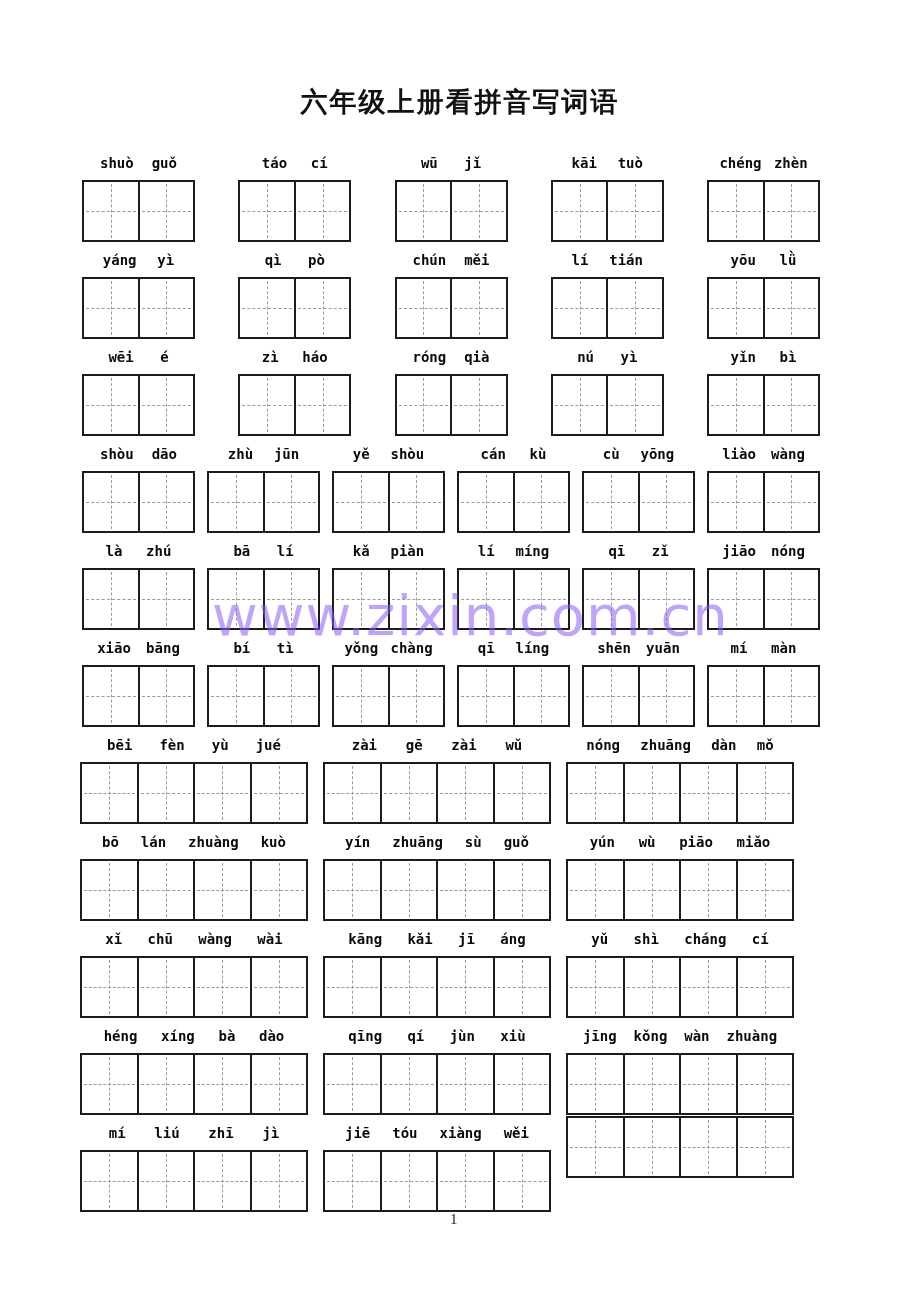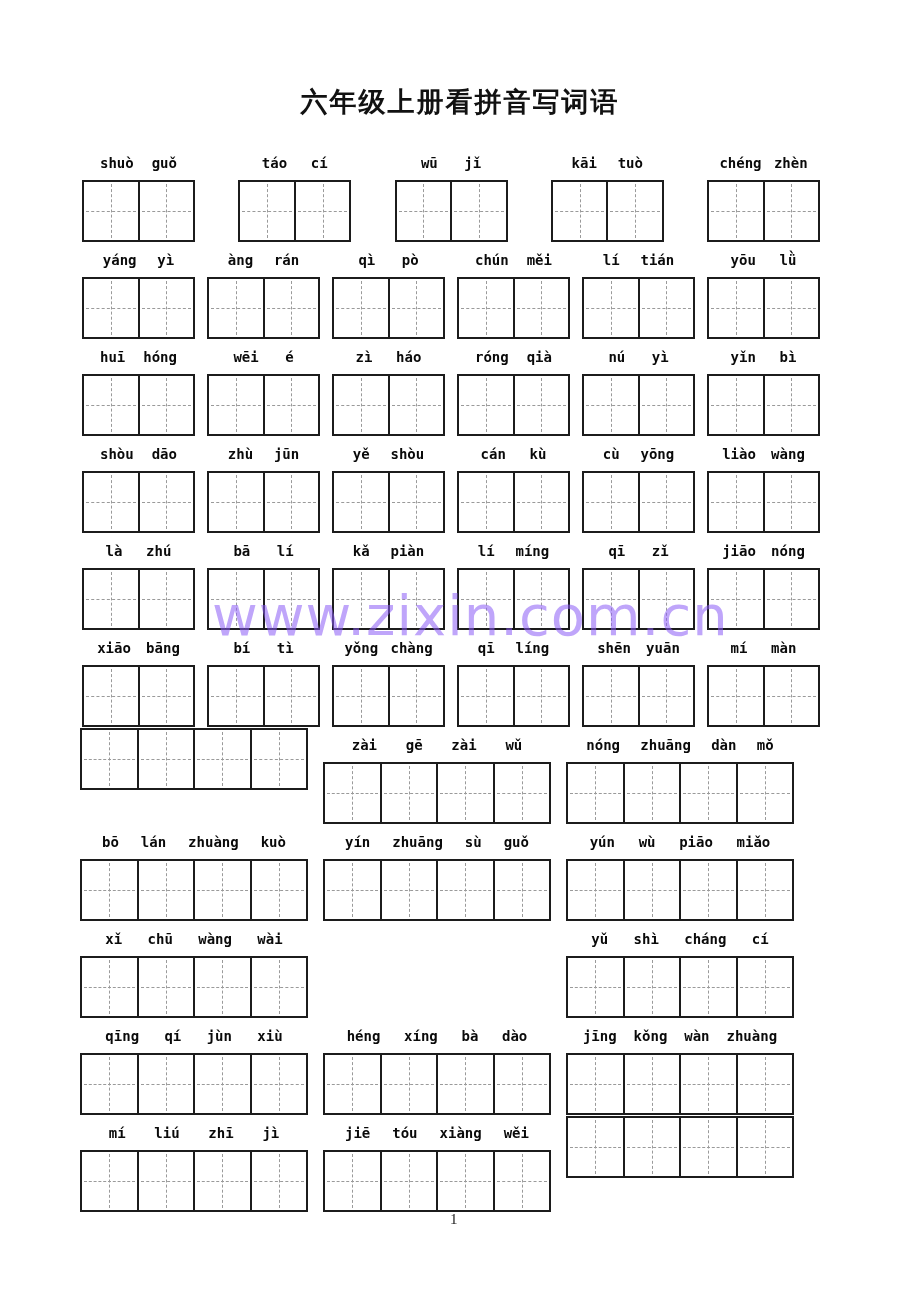--- a/index.html
+++ b/index.html
@@ -160,30 +160,20 @@
             <span class="syl">yáng</span>
             <span class="syl">yì</span>
           </div>
           <div class="grid">
             <div class="cell"></div>
             <div class="cell"></div>
           </div>
         </div>
         <div class="group">
           <div class="pinyin">
-            <span class="syl">àng</span>
-            <span class="syl">rán</span>
-          </div>
-          <div class="grid">
-            <div class="cell"></div>
-            <div class="cell"></div>
-          </div>
-        </div>
-        <div class="group">
-          <div class="pinyin">
             <span class="syl">qì</span>
             <span class="syl">pò</span>
           </div>
           <div class="grid">
             <div class="cell"></div>
             <div class="cell"></div>
           </div>
         </div>
         <div class="group">
           <div class="pinyin">
@@ -212,30 +202,20 @@
           </div>
           <div class="grid">
             <div class="cell"></div>
             <div class="cell"></div>
           </div>
         </div>
       </div>
       <div class="wrow cols-6">
         <div class="group">
           <div class="pinyin">
-            <span class="syl">huī</span>
-            <span class="syl">hóng</span>
-          </div>
-          <div class="grid">
-            <div class="cell"></div>
-            <div class="cell"></div>
-          </div>
-        </div>
-        <div class="group">
-          <div class="pinyin">
             <span class="syl">wēi</span>
             <span class="syl">é</span>
           </div>
           <div class="grid">
             <div class="cell"></div>
             <div class="cell"></div>
           </div>
         </div>
         <div class="group">
           <div class="pinyin">
@@ -459,20 +439,26 @@
             <span class="syl">màn</span>
           </div>
           <div class="grid">
             <div class="cell"></div>
             <div class="cell"></div>
           </div>
         </div>
       </div>
       <div class="wrow cols-3">
         <div class="group">
+          <div class="pinyin">
+            <span class="syl">bēi</span>
+            <span class="syl">fèn</span>
+            <span class="syl">yù</span>
+            <span class="syl">jué</span>
+          </div>
           <div class="grid">
             <div class="cell"></div>
             <div class="cell"></div>
             <div class="cell"></div>
             <div class="cell"></div>
           </div>
         </div>
         <div class="group">
           <div class="pinyin">
             <span class="syl">zài</span>
@@ -556,54 +542,68 @@
           </div>
           <div class="grid">
             <div class="cell"></div>
             <div class="cell"></div>
             <div class="cell"></div>
             <div class="cell"></div>
           </div>
         </div>
         <div class="group">
           <div class="pinyin">
+            <span class="syl">kāng</span>
+            <span class="syl">kǎi</span>
+            <span class="syl">jī</span>
+            <span class="syl">áng</span>
+          </div>
+          <div class="grid">
+            <div class="cell"></div>
+            <div class="cell"></div>
+            <div class="cell"></div>
+            <div class="cell"></div>
+          </div>
+        </div>
+        <div class="group">
+          <div class="pinyin">
             <span class="syl">yǔ</span>
             <span class="syl">shì</span>
             <span class="syl">cháng</span>
             <span class="syl">cí</span>
           </div>
           <div class="grid">
             <div class="cell"></div>
             <div class="cell"></div>
             <div class="cell"></div>
             <div class="cell"></div>
           </div>
         </div>
       </div>
       <div class="wrow cols-3">
         <div class="group">
           <div class="pinyin">
+            <span class="syl">héng</span>
+            <span class="syl">xíng</span>
+            <span class="syl">bà</span>
+            <span class="syl">dào</span>
+          </div>
+          <div class="grid">
+            <div class="cell"></div>
+            <div class="cell"></div>
+            <div class="cell"></div>
+            <div class="cell"></div>
+          </div>
+        </div>
+        <div class="group">
+          <div class="pinyin">
             <span class="syl">qīng</span>
             <span class="syl">qí</span>
             <span class="syl">jùn</span>
             <span class="syl">xiù</span>
-          </div>
-          <div class="grid">
-            <div class="cell"></div>
-            <div class="cell"></div>
-            <div class="cell"></div>
-            <div class="cell"></div>
-          </div>
-        </div>
-        <div class="group">
-          <div class="pinyin">
-            <span class="syl">héng</span>
-            <span class="syl">xíng</span>
-            <span class="syl">bà</span>
-            <span class="syl">dào</span>
           </div>
           <div class="grid">
             <div class="cell"></div>
             <div class="cell"></div>
             <div class="cell"></div>
             <div class="cell"></div>
           </div>
         </div>
         <div class="group">
           <div class="pinyin">

